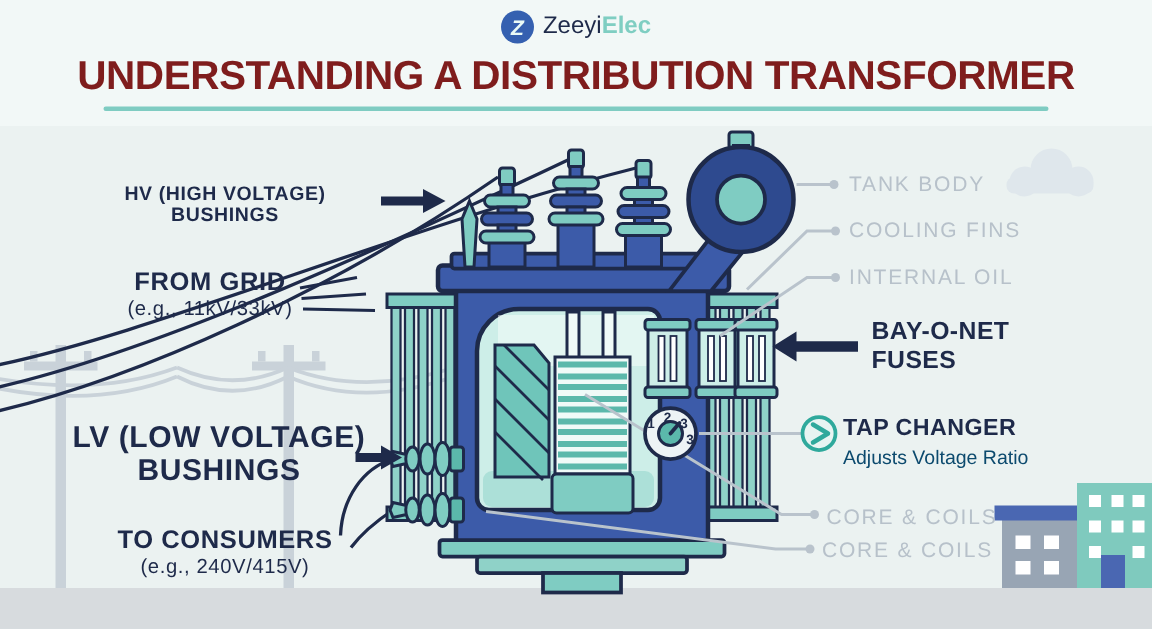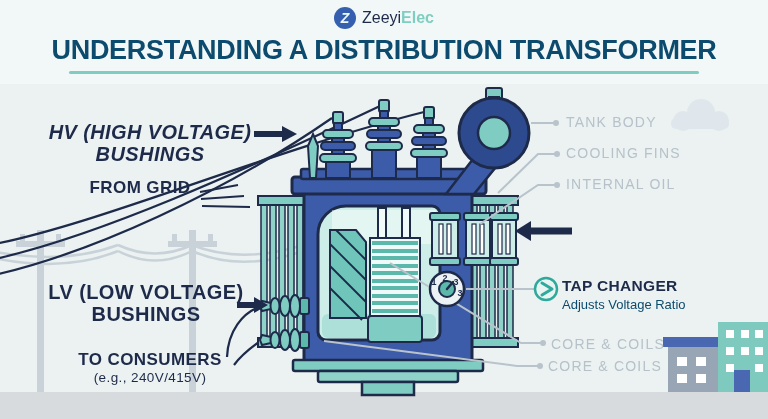--- a/index.html
+++ b/index.html
@@ -15,28 +15,28 @@
   .logo-badge{
     width:22px;height:22px;border-radius:50%;background:#3560b0;color:#eafaf6;
     display:flex;align-items:center;justify-content:center;
     font-weight:bold;font-size:14px;font-style:italic;
   }
   .logo-primary{color:#1e2a4a;font-weight:normal;font-size:16px;}
   .logo-secondary{color:#7fcec2;font-weight:bold;font-size:16px;}
 
   .title{
     position:absolute;top:35px;left:0;width:768px;text-align:center;
-    color:#0c4a6e;font-weight:bold;font-size:27px;letter-spacing:-0.3px;white-space:nowrap;
+    color:#7f1d1d;font-weight:bold;font-size:27px;letter-spacing:-0.3px;white-space:nowrap;
   }
   .title-underline{position:absolute;left:69px;top:71px;width:630px;height:3px;background:#7fccc2;border-radius:2px;}
 
   .lbl{position:absolute;color:#1e2a4a;font-weight:bold;line-height:1.08;}
   .lbl-center{text-align:center;}
   .lbl .sub{font-weight:500;font-size:13.5px;margin-top:2px;}
-  .hv{left:44px;top:122px;width:212px;font-size:20px;letter-spacing:.4px;font-style:italic;}
+  .hv{left:44px;top:122px;width:212px;font-size:13px;letter-spacing:.4px;}
   .from-grid{left:34px;top:179px;width:212px;font-size:17px;letter-spacing:.4px;}
   .lv{left:40px;top:282px;width:212px;font-size:20px;letter-spacing:.4px;}
   .to-consumers{left:44px;top:351px;width:212px;font-size:17px;letter-spacing:.4px;}
 
   .glabel{position:absolute;color:#b7c1ca;font-weight:400;font-size:14px;letter-spacing:1.2px;white-space:nowrap;}
   .tank-body{left:566px;top:114px;}
   .cooling-fins{left:566px;top:145px;}
   .internal-oil{left:566px;top:176px;}
   .core-coils-1{left:551px;top:336px;}
   .core-coils-2{left:548px;top:358px;}
@@ -314,30 +314,35 @@
 
   <div class="title">UNDERSTANDING A DISTRIBUTION TRANSFORMER</div>
   <div class="title-underline"></div>
 
   <div class="lbl lbl-center hv">
     <div>HV (HIGH VOLTAGE)</div>
     <div>BUSHINGS</div>
   </div>
   <div class="lbl lbl-center from-grid">
     <div>FROM GRID</div>
+    <div class="sub">(e.g., 11kV/33kV)</div>
   </div>
   <div class="lbl lbl-center lv">
     <div>LV (LOW VOLTAGE)</div>
     <div>BUSHINGS</div>
   </div>
   <div class="lbl lbl-center to-consumers">
     <div>TO CONSUMERS</div>
     <div class="sub">(e.g., 240V/415V)</div>
   </div>
 
   <div class="glabel tank-body">TANK BODY</div>
   <div class="glabel cooling-fins">COOLING FINS</div>
   <div class="glabel internal-oil">INTERNAL OIL</div>
+  <div class="lbl bayonet">
+    <div>BAY-O-NET</div>
+    <div>FUSES</div>
+  </div>
   <div class="lbl tap-changer">TAP CHANGER</div>
   <div class="tap-sub">Adjusts Voltage Ratio</div>
   <div class="glabel core-coils-1">CORE &amp; COILS</div>
   <div class="glabel core-coils-2">CORE &amp; COILS</div>
 </div>
 
 </body></html>

